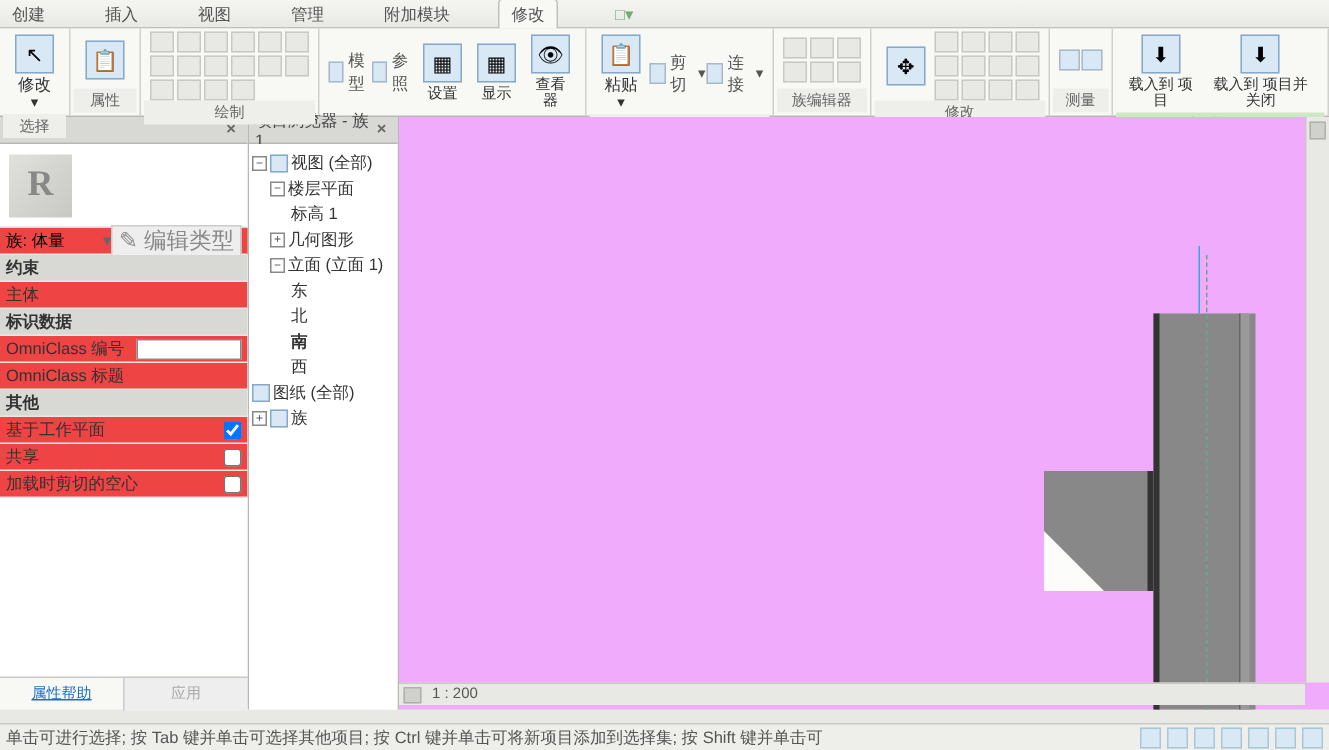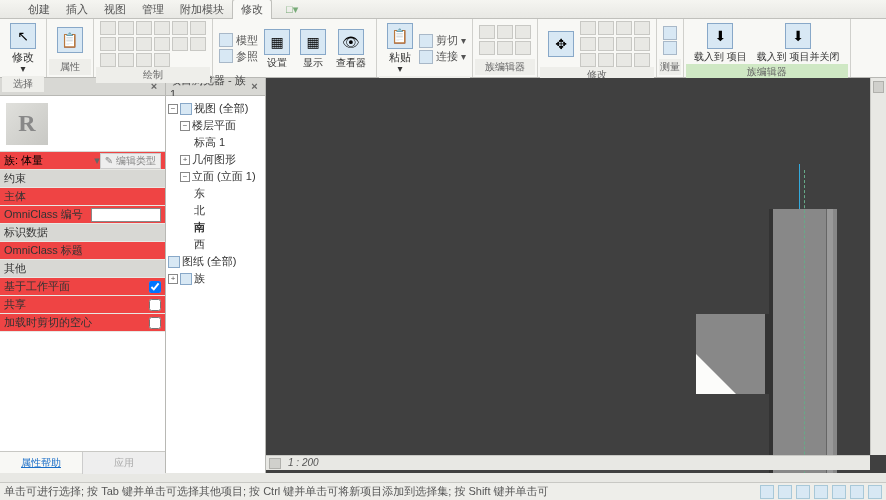--- a/index.html
+++ b/index.html
@@ -1,69 +1,69 @@
 <!DOCTYPE html>
 <html><head>
 <meta charset="utf-8">
 <style>
 * { margin: 0; padding: 0; box-sizing: border-box; font-family: "Microsoft YaHei", "SimSun", sans-serif; font-size: 11px; }
 body { background: #e8e8e4; width: 886px; height: 500px; overflow: hidden; position: relative; }
 
-.menubar { height: 19px; background: linear-gradient(#f5f5f1,#e8e8e4); display: flex; align-items: center; padding-left: 20px; border-bottom: 1px solid #c0c0bc; }
+.menubar { height: 19px; background: linear-gradient(#f5f5f1,#e8e8e4); display: flex; align-items: center; padding-left: 0; border-bottom: 1px solid #c0c0bc; gap: 24px; }
 .menubar span { padding: 2px 8px; color: #555; cursor: pointer; }
 .menubar .active { background: #f8f8f5; border: 1px solid #c0c0bc; border-bottom: none; border-radius: 3px 3px 0 0; }
 .menubar .expand { color: #7a7; margin-left: 6px; }
 
 .ribbon { height: 59px; background: #f8f8f5; border-bottom: 1px solid #b8b8b4; display: flex; }
 .ribbon-group { border-right: 1px solid #d0d0cc; display: flex; flex-direction: column; padding: 2px; position: relative; }
 .ribbon-group .content { flex: 1; display: flex; align-items: center; gap: 2px; padding: 0 4px; }
 .ribbon-group .label { text-align: center; font-size: 10px; color: #666; padding: 1px 0; background: #eeeeea; }
 .ribbon-group.active .label { background: #cfe8c4; }
 .big-btn { display: flex; flex-direction: column; align-items: center; gap: 2px; padding: 2px 4px; cursor: pointer; }
 .big-btn .ico { width: 26px; height: 26px; background: #d8e8f4; border: 1px solid #88a8c8; display: flex; align-items: center; justify-content: center; font-size: 14px; }
 .big-btn .txt { font-size: 10px; color: #333; text-align: center; line-height: 1.1; }
 .small-grid { display: grid; grid-template-columns: repeat(6, 16px); grid-auto-rows: 14px; gap: 2px; }
 .small-grid .si { width: 16px; height: 14px; background: #e8e8e4; border: 1px solid #c8c8c4; cursor: pointer; }
-.col-btns { display: flex; flex-direction: column; gap: 1px; }
+.col-btns { display: flex; flex-direction: row; gap: 1px; }
 .col-btns .cb { display: flex; align-items: center; gap: 3px; font-size: 10px; color: #555; cursor: pointer; }
 .col-btns .cb .ci { width: 14px; height: 14px; background: #d8e8f4; border: 1px solid #a8b8c8; }
 
 .workspace { display: flex; height: 395px; }
 
 .panel { background: #f8f8f5; border-right: 1px solid #b8b8b4; display: flex; flex-direction: column; }
 .panel-header { height: 18px; background: #d8d8d4; display: flex; align-items: center; padding: 0 4px; font-size: 11px; color: #444; border-bottom: 1px solid #b8b8b4; }
 .panel-header .close { margin-left: auto; width: 14px; height: 14px; text-align: center; cursor: pointer; font-weight: bold; color: #666; }
 .props { width: 166px; }
 .props .bigimg { height: 56px; display: flex; align-items: center; justify-content: flex-start; padding: 6px; background: #fff; border-bottom: 1px solid #d8d8d4; }
 .props .bigimg .rlogo { width: 42px; height: 42px; background: linear-gradient(135deg,#e0e0dc,#c8c8c4); display: flex; align-items: center; justify-content: center; font-size: 24px; font-weight: bold; color: #888; font-family: Georgia, serif; }
 .props .row { display: flex; align-items: center; height: 18px; padding: 0 4px; border-bottom: 1px solid #e8e8e4; font-size: 10px; background: #ef4444; }
-.props .row.hdr { background: #d8d8d4; color: #444; }
+.props .row.hdr { background: #d8d8d4; color: #444; font-weight: bold; }
 .props .row .lbl { flex: 1; color: #333; }
 .props .row .val { width: 70px; }
 .props .row input[type=text] { width: 70px; height: 14px; font-size: 10px; border: 1px solid #888; background: #fff; }
 .props .row input[type=checkbox] { width: 12px; height: 12px; }
 .props .row .dd { flex: 1; display: flex; align-items: center; }
 .props .row .dd::after { content: "▾"; color: #666; margin-left: auto; }
-.props .row .editbtn { font-size: 10px; color: #888; padding: 0 4px; background: #eee; border: 1px solid #ccc; }
+.props .row .editbtn { font-size: 15px; color: #888; padding: 0 4px; background: #eee; border: 1px solid #ccc; }
 .props .body { flex: 1; background: #fff; overflow: auto; }
 .props .footer { height: 22px; display: flex; border-top: 1px solid #c8c8c4; align-items: center; }
 .props .footer a { flex: 1; text-align: center; line-height: 22px; font-size: 10px; }
 .props .footer .help { color: #1a6ec8; text-decoration: underline; }
 .props .footer .apply { color: #aaa; background: #eee; border-left: 1px solid #ccc; }
 
 .browser { width: 100px; }
 .tree { flex: 1; background: #fff; padding: 4px 2px; overflow: auto; }
 .tree .node { display: flex; align-items: center; gap: 2px; font-size: 10px; color: #333; padding: 1px 0; cursor: pointer; white-space: nowrap; }
 .tree .node .exp { width: 10px; height: 10px; border: 1px solid #888; display: inline-flex; align-items: center; justify-content: center; font-size: 8px; line-height: 1; color: #555; }
 .tree .node .ico { width: 12px; height: 12px; background: #d8e8f4; border: 1px solid #88a8c8; }
 .tree .node.bold { font-weight: bold; }
 .tree .i1 { padding-left: 12px; }
 .tree .i2 { padding-left: 26px; }
 
-.canvas { flex: 1; background: #404040; position: relative; overflow: hidden; font-style: italic; }
+.canvas { flex: 1; background: #f0abfc; position: relative; overflow: hidden; }
 .canvas .dashed { position: absolute; left: 538px; top: 92px; width: 0; height: 380px; border-left: 1px dashed #6a8; }
 .shape1 { position: absolute; left: 503px; top: 131px; width: 68px; height: 340px; background: #888; }
 .shape1::after { content: ""; position: absolute; right: 4px; top: 0; bottom: 0; width: 6px; background: #9a9a9a; border-left: 1px solid #666; }
 .shape1 .edge { position: absolute; left: 0; top: 0; bottom: 0; width: 4px; background: #333; }
 .shape2 { position: absolute; left: 430px; top: 236px; width: 73px; height: 80px; background: #888; }
 .shape2 .edge { position: absolute; right: 0; top: 0; bottom: 0; width: 4px; background: #333; }
 .shape2-cut { position: absolute; left: 430px; top: 276px; width: 0; height: 0; border-top: 40px solid transparent; border-left: 40px solid #fcfcfa; }
 .shape-top-mark { position: absolute; left: 533px; top: 86px; width: 10px; height: 45px; border-left: 1px solid #3ad; }
 
 .scroll-h { position: absolute; left: 0; right: 16px; bottom: 3px; height: 15px; background: #e8e8e4; border-top: 1px solid #c8c8c4; }
@@ -250,26 +250,26 @@
       <span class="editbtn">✎ 编辑类型</span>
     </div>
     <div class="body">
       <div class="row hdr">
           <span class="lbl">约束</span>
         </div>
       <div class="row">
           <span class="lbl">主体</span>
           <span class="val"></span>
         </div>
+      <div class="row hdr">
+          <span class="lbl">标识数据</span>
+        </div>
       <div class="row">
           <span class="lbl">OmniClass 编号</span>
           <input type="text" value="" style="">
-        </div>
-      <div class="row hdr">
-          <span class="lbl">标识数据</span>
         </div>
       <div class="row">
           <span class="lbl">OmniClass 标题</span>
           <span class="val"></span>
         </div>
       <div class="row hdr">
           <span class="lbl">其他</span>
         </div>
       <div class="row">
           <span class="lbl">基于工作平面</span>

